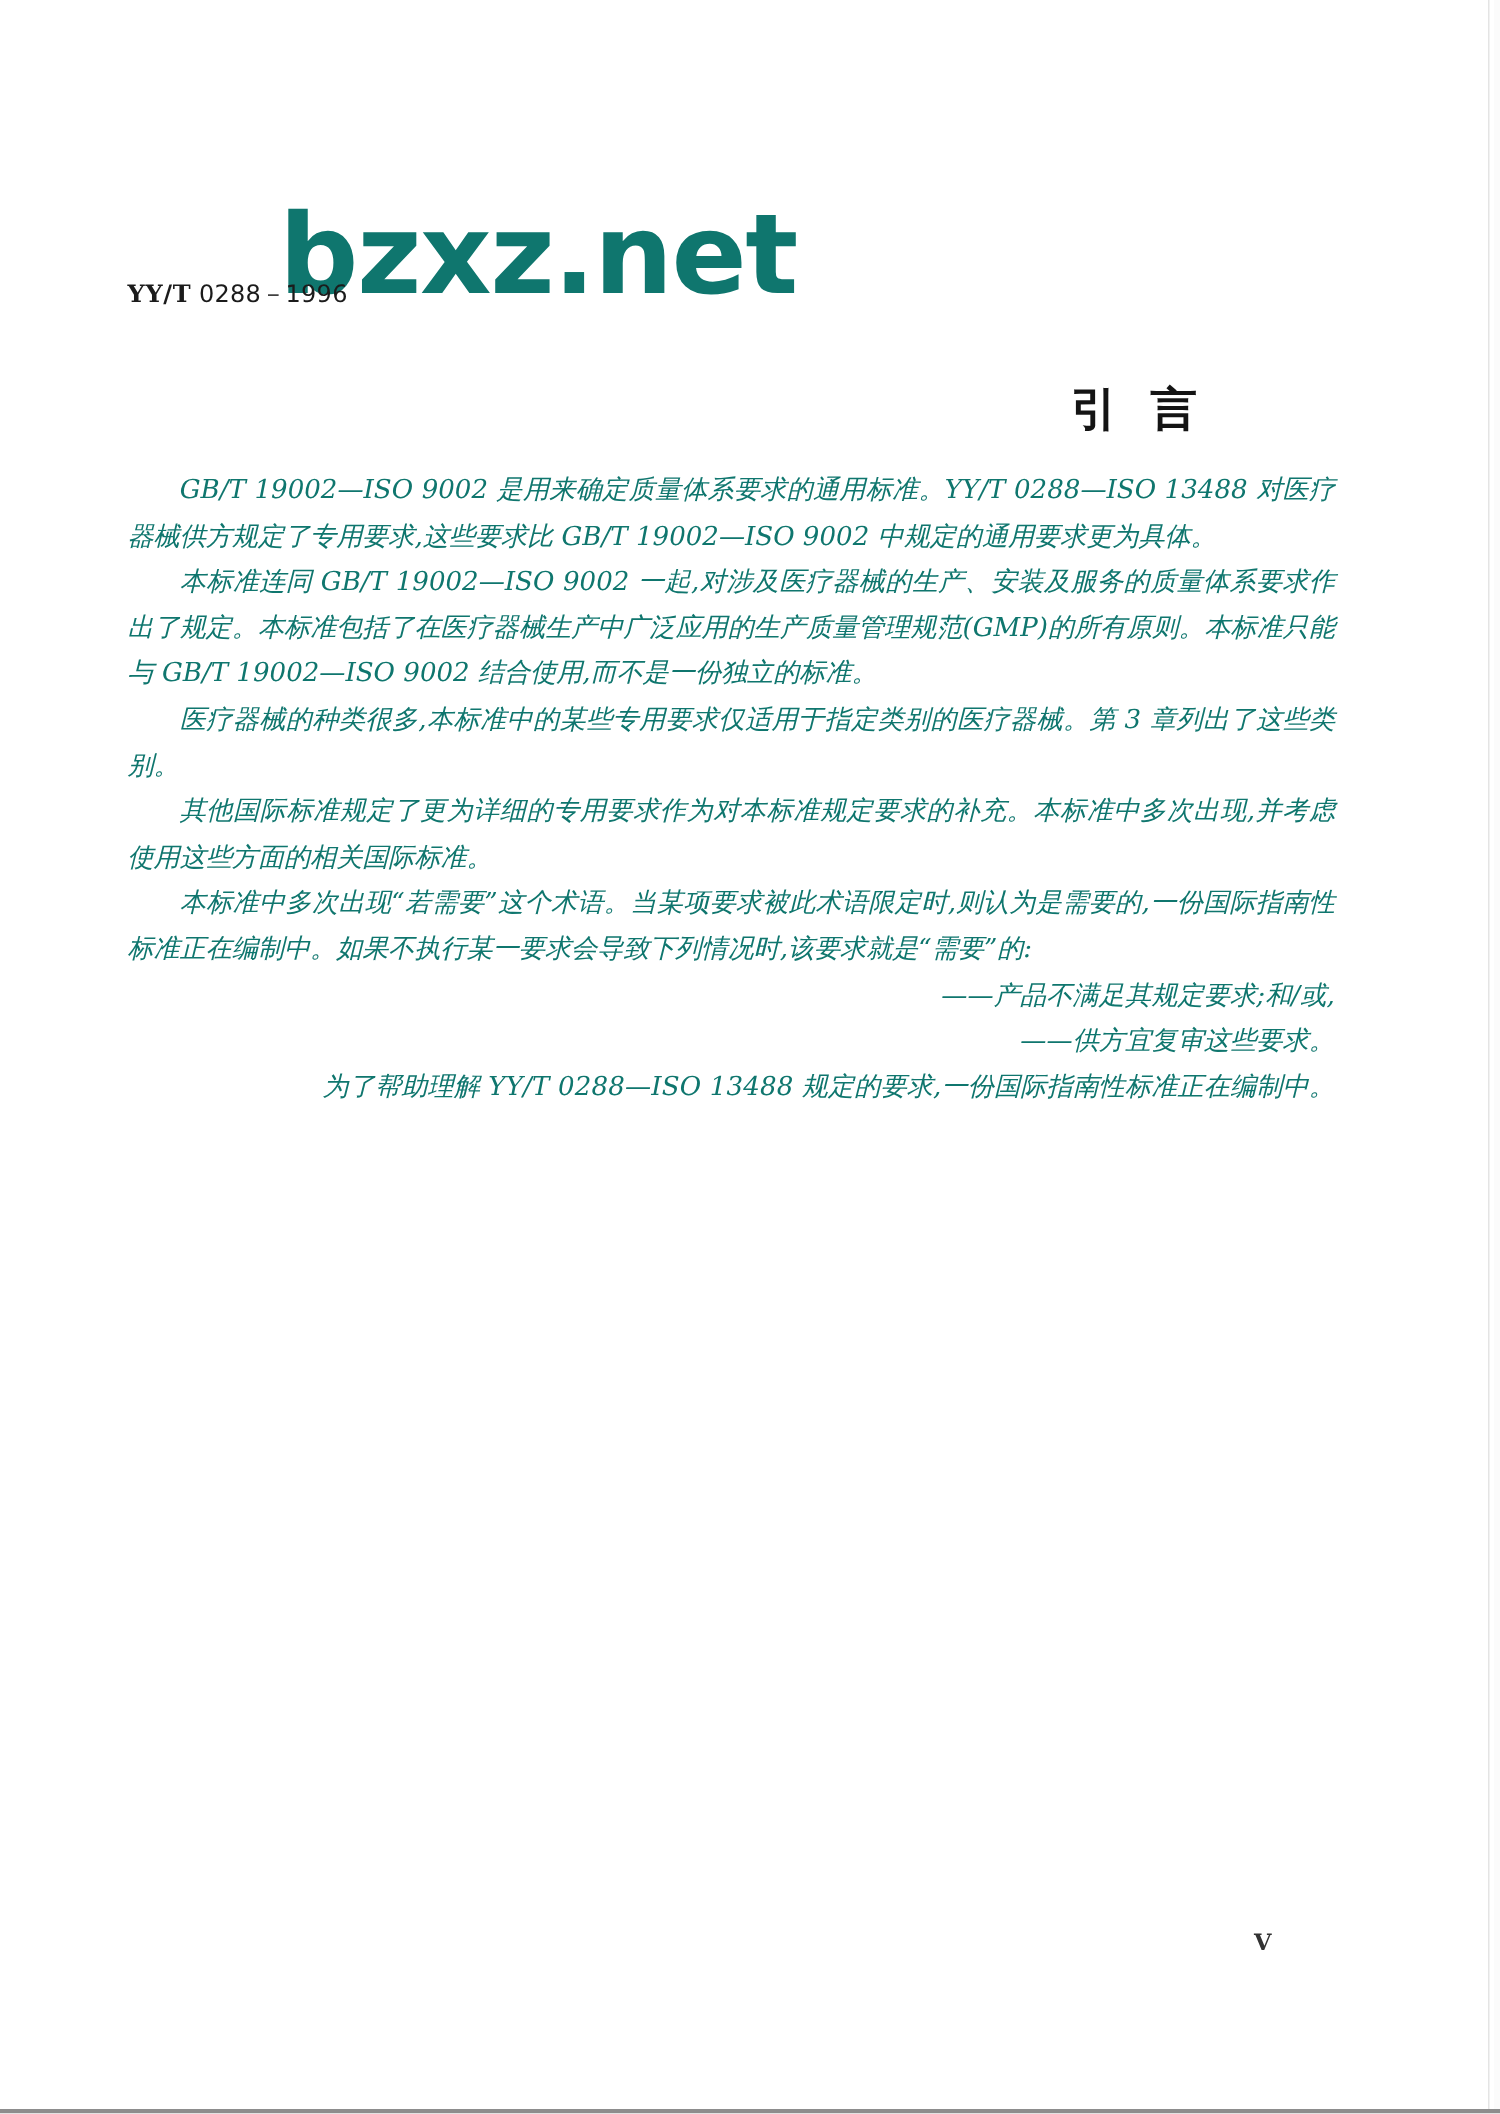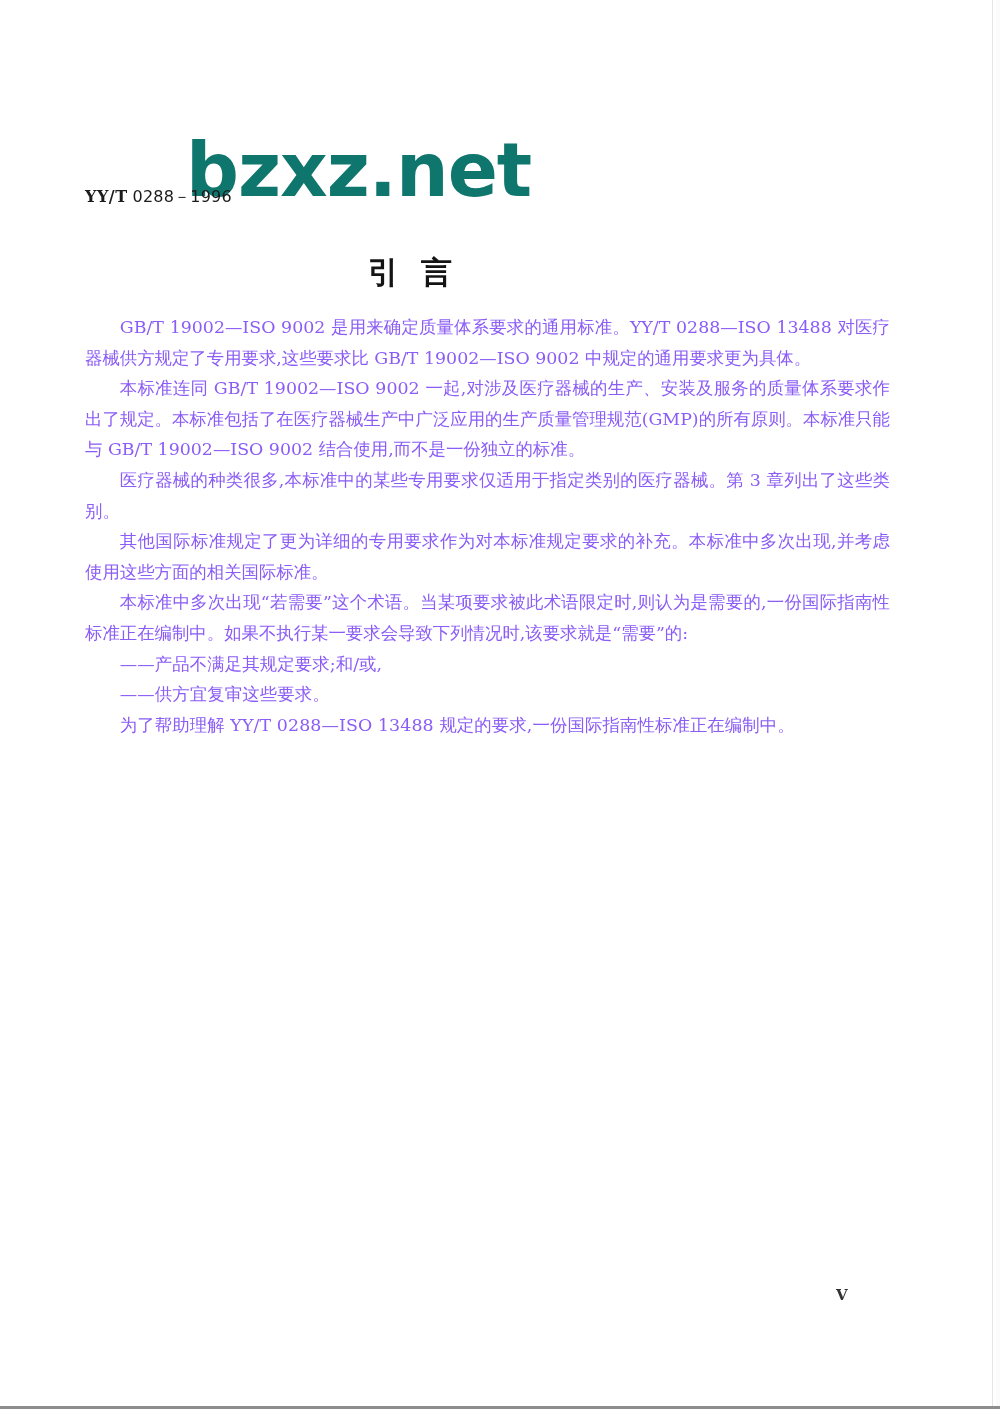--- a/index.html
+++ b/index.html
@@ -76,49 +76,50 @@
     margin-left: 5px;
     letter-spacing: 0.2px;
   }
 
   
   .doc-title {
     position: absolute;
     left: 0;
     top: 252px;
     width: 820px;
-    text-align: center;
+    text-align: right;
     font-family: "DejaVu Sans", "Liberation Sans", sans-serif;
     font-size: 31px;
     font-weight: 700;
     letter-spacing: 22px;
     text-indent: 22px;
     color: #141414;
   }
 
   
   .body-block {
     position: absolute;
     left: 85px;
     top: 312px;
     width: 805px;
-    color: #8b5cf6;
+    color: #0f766e;
     font-size: 17.4px;
     line-height: 30.6px;
     text-align: justify;
     text-justify: inter-ideograph;
+    font-style: italic;
   }
   .para {
     margin: 0;
     text-indent: 2em;
     text-align: justify;
   }
   .para.dash-item {
     text-indent: 2em;
-    text-align: left;
+    text-align: right;
     letter-spacing: 0.1px;
   }
 
   
   .folio {
     position: absolute;
     left: 836px;
     top: 1286px;
     font-family: "DejaVu Serif", "Liberation Serif", serif;
     font-weight: 700;

